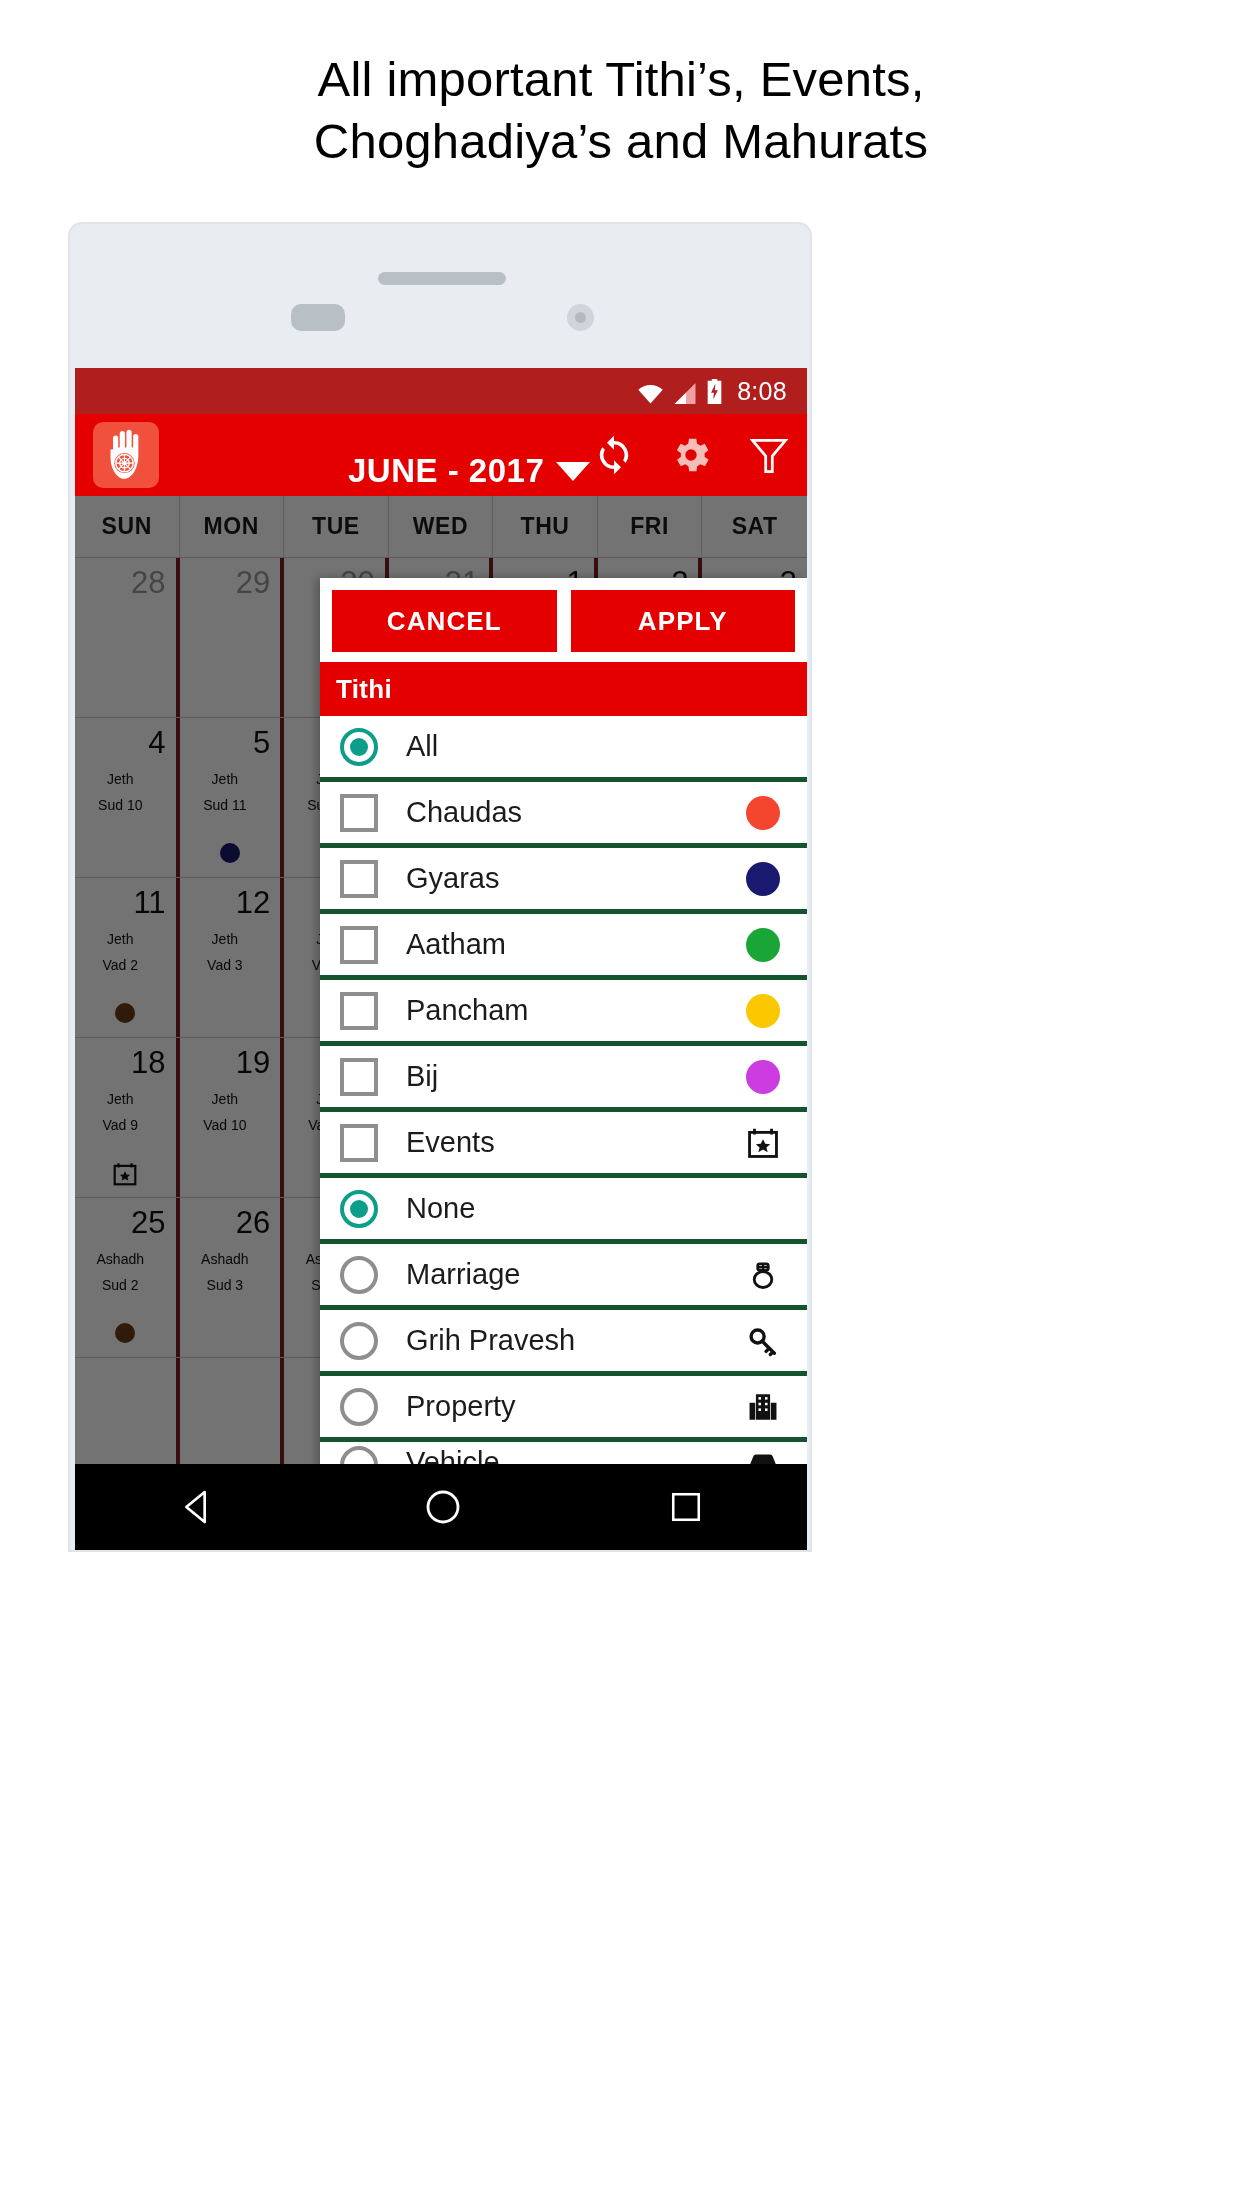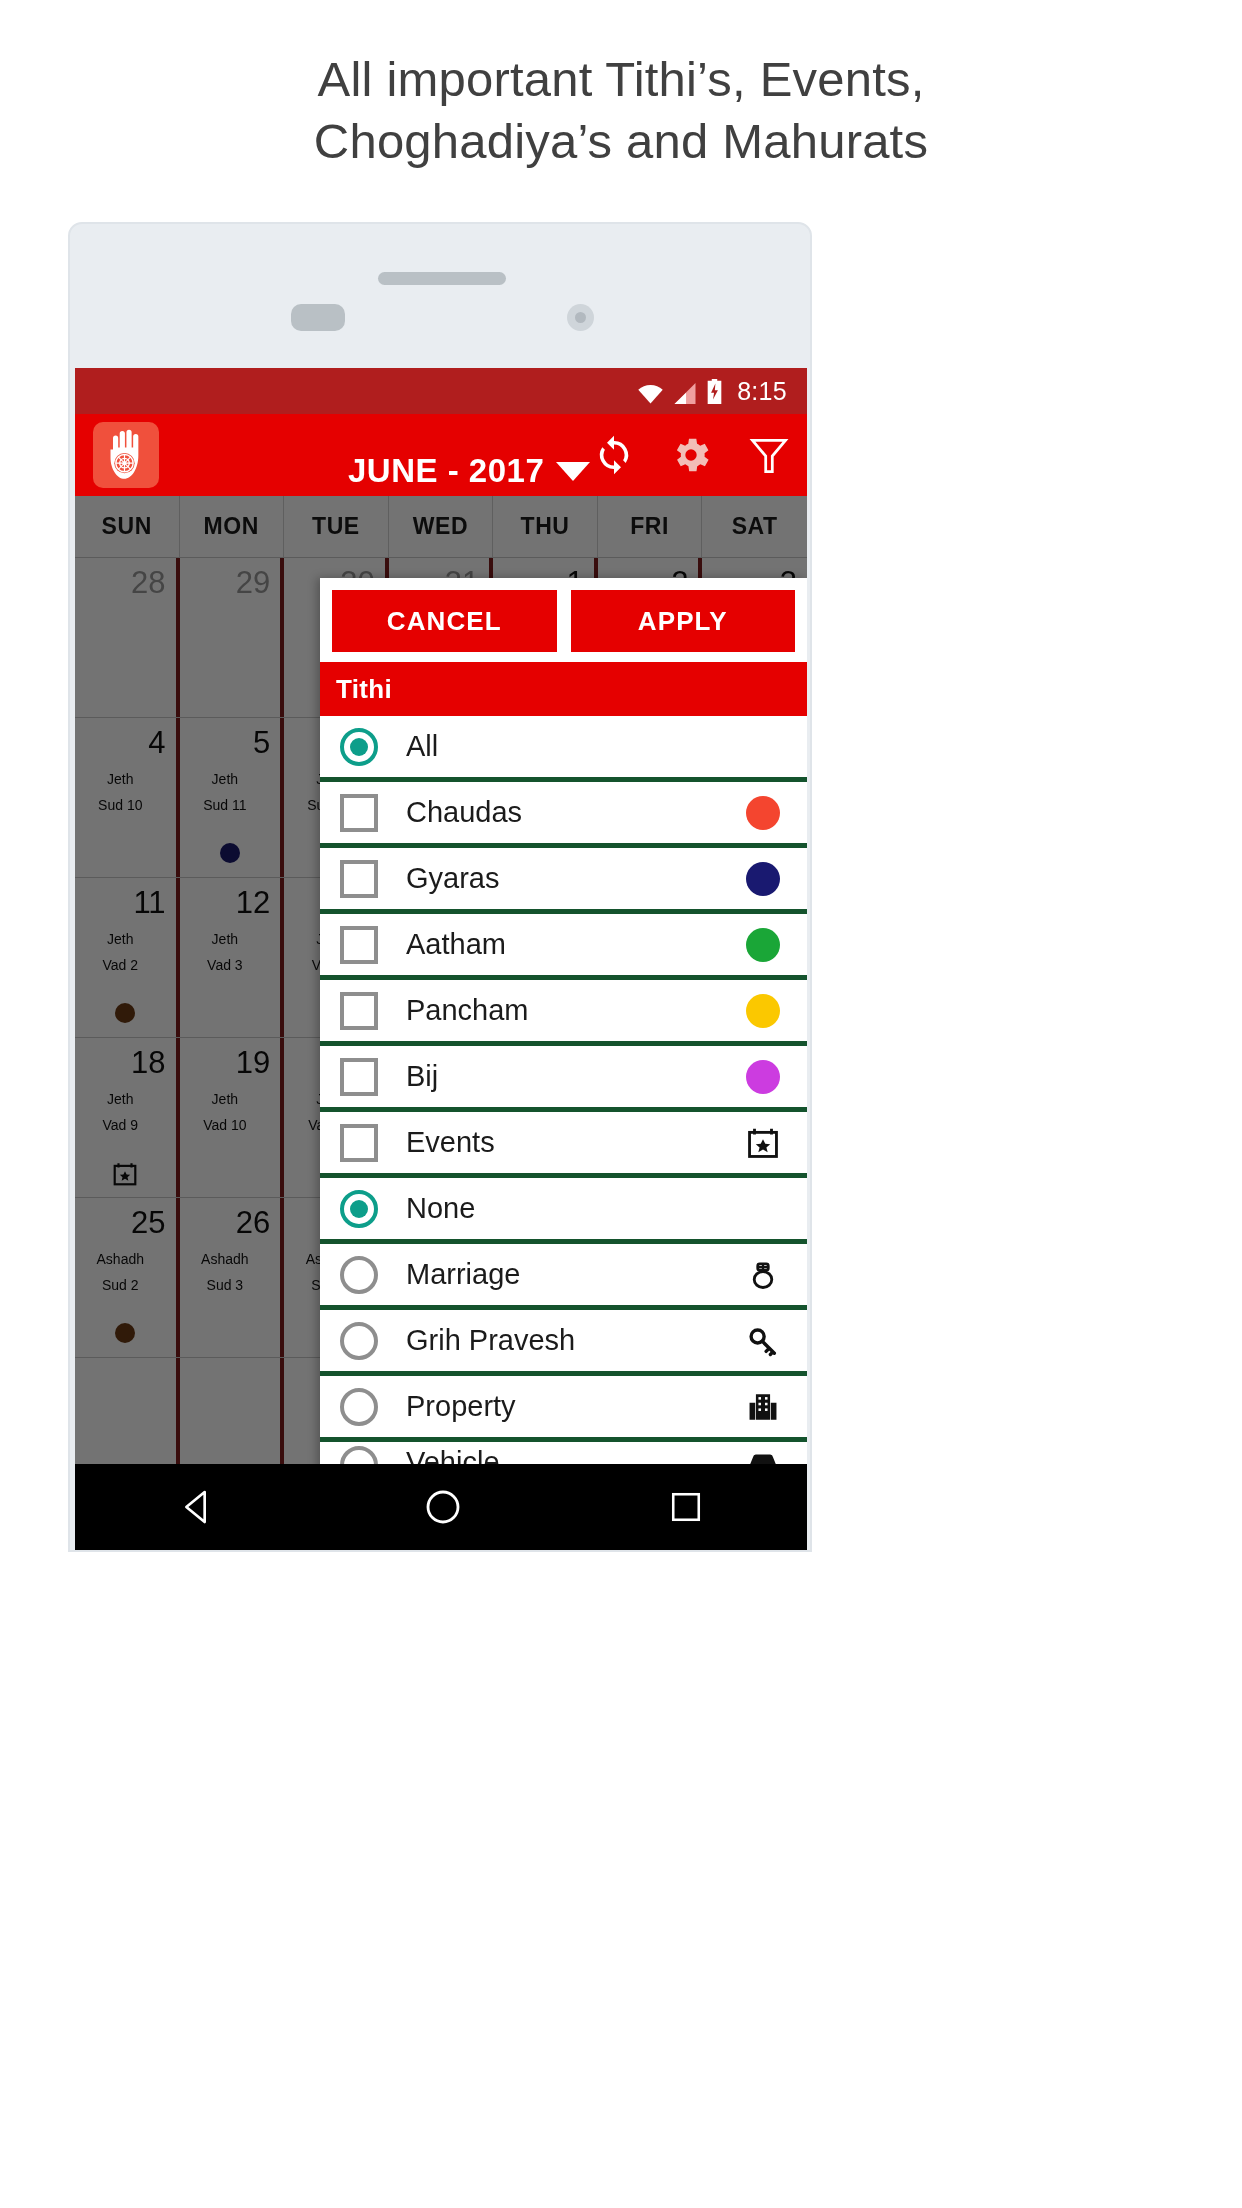--- a/index.html
+++ b/index.html
@@ -10,21 +10,21 @@
     -webkit-font-smoothing:antialiased;
     position:relative;
     overflow:hidden;
   }
 
   
   .headline{
     position:absolute;
     top:48px; left:0; width:1242px;
     text-align:center;
-    color:#404040;
+    color:#000000;
     font-size:49px;
     line-height:62px;
     font-weight:400;
     letter-spacing:0.2px;
   }
   .headline .l2{ display:block; }
 
   
   .phone{
     position:absolute;
@@ -233,21 +233,21 @@
         </svg>
         <svg class="ic-signal" viewBox="0 0 22 20">
           <path d="M21 0v20H1z" fill="#f0a0a0"></path>
           <path d="M21 20H1L12 9.2V20z" fill="#fff"></path>
         </svg>
         <svg class="ic-batt" viewBox="0 0 14 22">
           <path d="M4.6 0h4.8v1.6H13V22H1V1.6h3.6z" fill="#fff"></path>
           <path d="M7.8 4 4 12h2.6l-.9 6L10 10H7.3z" fill="#b01e1e"></path>
         </svg>
       </div>
-      <div class="clock">8:15</div>
+      <div class="clock">8:08</div>
     </div>
 
     <div class="appbar">
       <div class="logo-btn">
         <svg viewBox="0 0 40 48">
           <path d="M8 19V8.5a2.4 2.4 0 0 1 4.8 0V17h1.4V4.2a2.4 2.4 0 0 1 4.8 0V17h1.4V3.2a2.4 2.4 0 0 1 4.8 0V17h1.4V7a2.4 2.4 0 0 1 4.8 0v17.5c0 12.4-6.3 21.5-12.9 21.5S5.7 37 5.7 26.5V19z" fill="#fff"></path>
           <circle cx="18.6" cy="31.5" r="9.4" fill="#f0503c"></circle>
           <circle cx="18.6" cy="31.5" r="8" fill="none" stroke="#fff" stroke-width="1.3"></circle>
           <circle cx="18.6" cy="31.5" r="4.4" fill="none" stroke="#fff" stroke-width="1.3"></circle>
           <circle cx="18.6" cy="31.5" r="1.8" fill="#fff"></circle>

